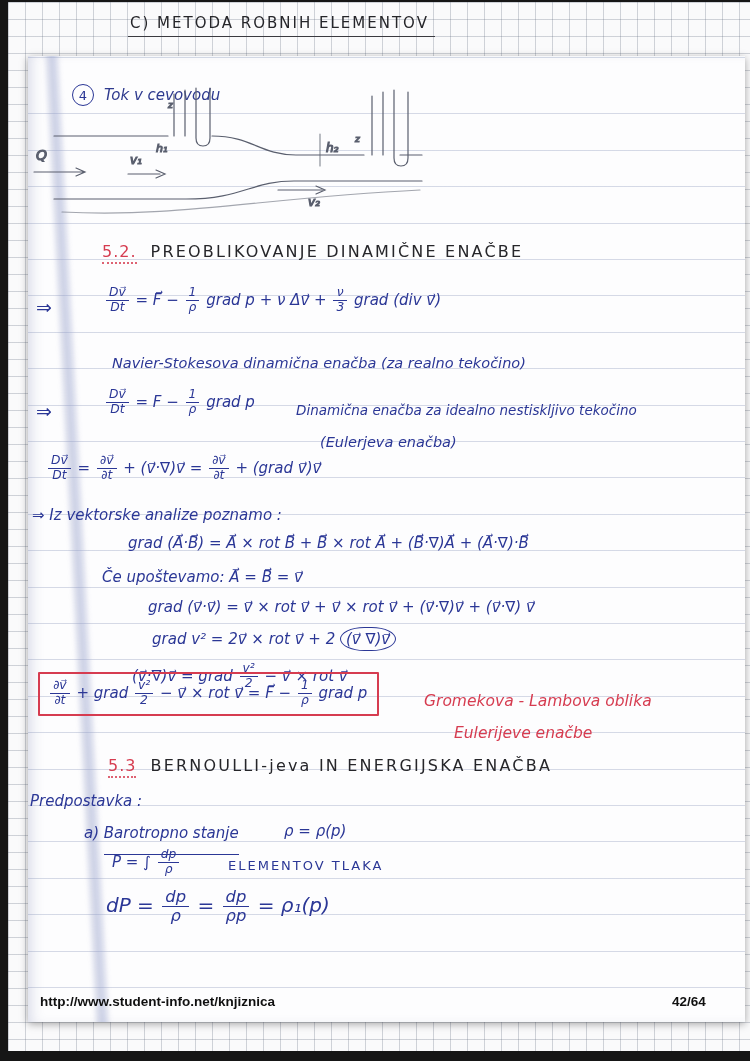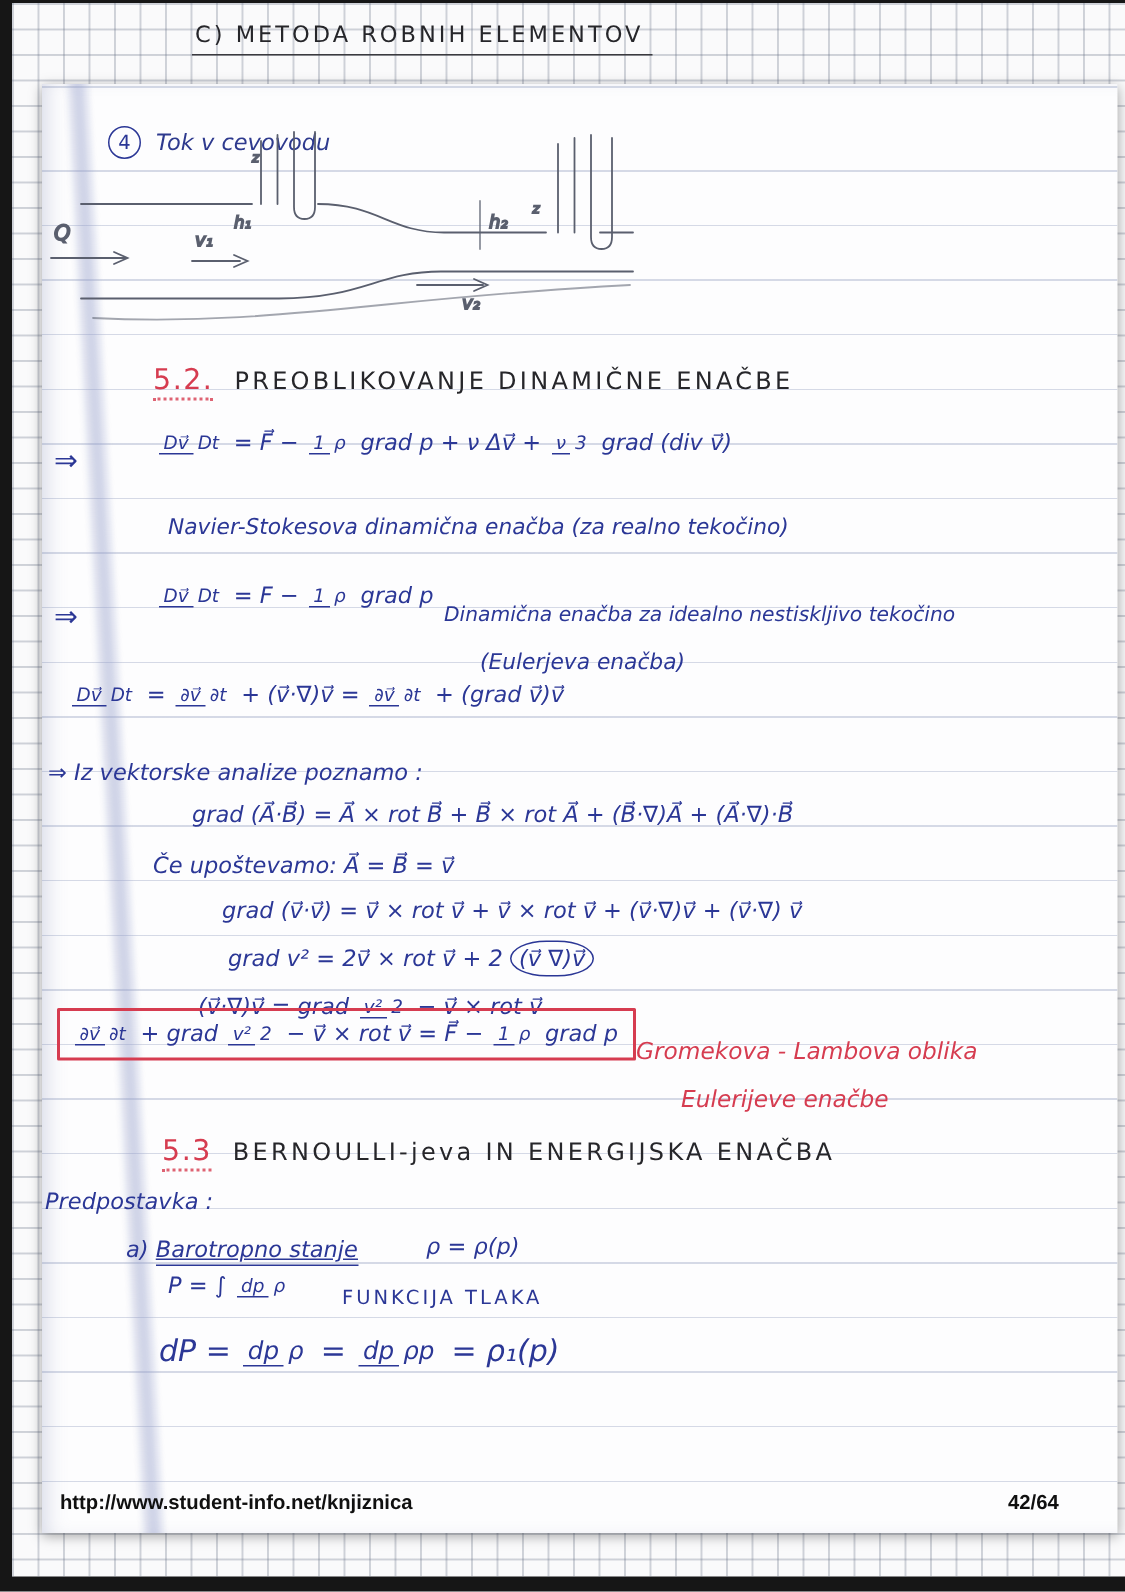--- a/index.html
+++ b/index.html
@@ -42,34 +42,34 @@
   }
   .edge-band{
     position:absolute;left:14px;top:-6px;width:18px;height:103%;
     background:linear-gradient(90deg, rgba(140,150,195,0), rgba(140,150,195,.38) 40%,
                rgba(150,160,205,.46) 60%, rgba(140,150,195,.05));
     transform:skewX(3deg);transform-origin:top left;filter:blur(1.4px);
   }
   .hw{font-style:italic;color:var(--ink-blue);white-space:nowrap;position:absolute;}
   .print{font-style:normal;letter-spacing:2px;white-space:nowrap;position:absolute;}
   .heading{display:flex;align-items:baseline;gap:14px;}
-  .sec-num{color:var(--ink-red);font-size:19px;letter-spacing:1px;border-bottom:2px dotted rgba(214,60,80,.8);padding-bottom:1px;}
+  .sec-num{color:var(--ink-red);font-size:16px;letter-spacing:1px;border-bottom:2px dotted rgba(214,60,80,.8);padding-bottom:1px;}
   .sec-title{color:var(--ink-black);font-size:16px;letter-spacing:2.2px;}
   .arrow-lead{font-size:19px;font-style:normal;}
-  .frac{display:inline-flex;flex-direction:row;text-align:center;
+  .frac{display:inline-flex;flex-direction:column;text-align:center;
         vertical-align:middle;font-size:.82em;line-height:1.1;margin:0 2px;}
   .fn{border-bottom:1.3px solid currentColor;padding:0 3px;display:block;}
   .fd{padding:0 3px;display:block;}
   .circ{border:1.5px solid currentColor;border-radius:50% / 58%;padding:2px 5px;}
   .red-box{
     position:absolute;border:2px solid var(--ink-red);
     padding:5px 10px 7px 8px;border-radius:1px;
   }
   .red-note{color:var(--ink-red);font-size:15.5px;}
-  .u{border-bottom:1.4px solid currentColor;padding-bottom:1px;text-decoration:underline;}
+  .u{border-bottom:1.4px solid currentColor;padding-bottom:12px;}
   .footer-print{
     position:absolute;font-family:Liberation Sans, sans-serif;
     font-weight:bold;font-size:13.5px;color:var(--url-black);white-space:nowrap;
   }
   svg text{font-family:"DejaVu Sans",sans-serif;font-style:italic;fill:var(--pencil);}
   .fig-row{position:absolute;left:44px;top:28px;display:flex;align-items:center;gap:10px;}
   .fig-circle{
     width:20px;height:20px;border:1.6px solid var(--ink-blue);border-radius:50%;
     color:var(--ink-blue);font-size:13px;display:flex;align-items:center;justify-content:center;
     font-style:normal;flex:0 0 auto;
@@ -126,21 +126,21 @@
   <div class="hw math" style="left:76px;top:230px;font-size:15px"><span class="frac">
         <span class="fn">Dv⃗</span>
         <span class="fd">Dt</span>
       </span> = F⃗ − <span class="frac">
         <span class="fn">1</span>
         <span class="fd">ρ</span>
       </span> grad p + ν Δv⃗ + <span class="frac">
         <span class="fn">ν</span>
         <span class="fd">3</span>
       </span> grad (div v⃗)</div>
-  <div class="hw" style="left:84px;top:288px;font-size:14.5px">Navier-Stokesova dinamična enačba (za realno tekočino)</div>
+  <div class="hw" style="left:84px;top:299px;font-size:14.5px">Navier-Stokesova dinamična enačba (za realno tekočino)</div>
 
   <div class="hw arrow-lead" style="left:8px;top:344px">⇒</div>
   <div class="hw math" style="left:76px;top:332px;font-size:15px"><span class="frac">
         <span class="fn">Dv⃗</span>
         <span class="fd">Dt</span>
       </span> = F − <span class="frac">
         <span class="fn">1</span>
         <span class="fd">ρ</span>
       </span> grad p</div>
   <div class="hw" style="left:268px;top:346px;font-size:13.5px">Dinamična enačba za idealno nestiskljivo tekočino</div>
@@ -192,21 +192,21 @@
   <div class="hw" style="left:56px;top:768px;font-size:15px">
     <span>a)</span>
     <span class="u">Barotropno stanje</span>
   </div>
   <div class="hw" style="left:256px;top:766px;font-size:15px">ρ = ρ(p)</div>
 
   <div class="hw math" style="left:84px;top:792px;font-size:15px">P = ∫ <span class="frac">
         <span class="fn">dp</span>
         <span class="fd">ρ</span>
       </span></div>
-  <div class="print" style="left:200px;top:802px;font-size:13px;color:var(--ink-blue)">FUNKCIJA TLAKA</div>
+  <div class="print" style="left:200px;top:802px;font-size:13px;color:var(--ink-blue)">ELEMENTOV TLAKA</div>
   <div class="hw math" style="left:78px;top:832px;font-size:20px">dP = <span class="frac">
         <span class="fn">dp</span>
         <span class="fd">ρ</span>
       </span> = <span class="frac">
         <span class="fn">dp</span>
         <span class="fd">ρp</span>
       </span> = ρ₁(p)</div>
 
   <div class="footer-print" style="left:12px;top:938px">http://www.student-info.net/knjiznica</div>
   <div class="footer-print" style="left:644px;top:938px">42/64</div>

